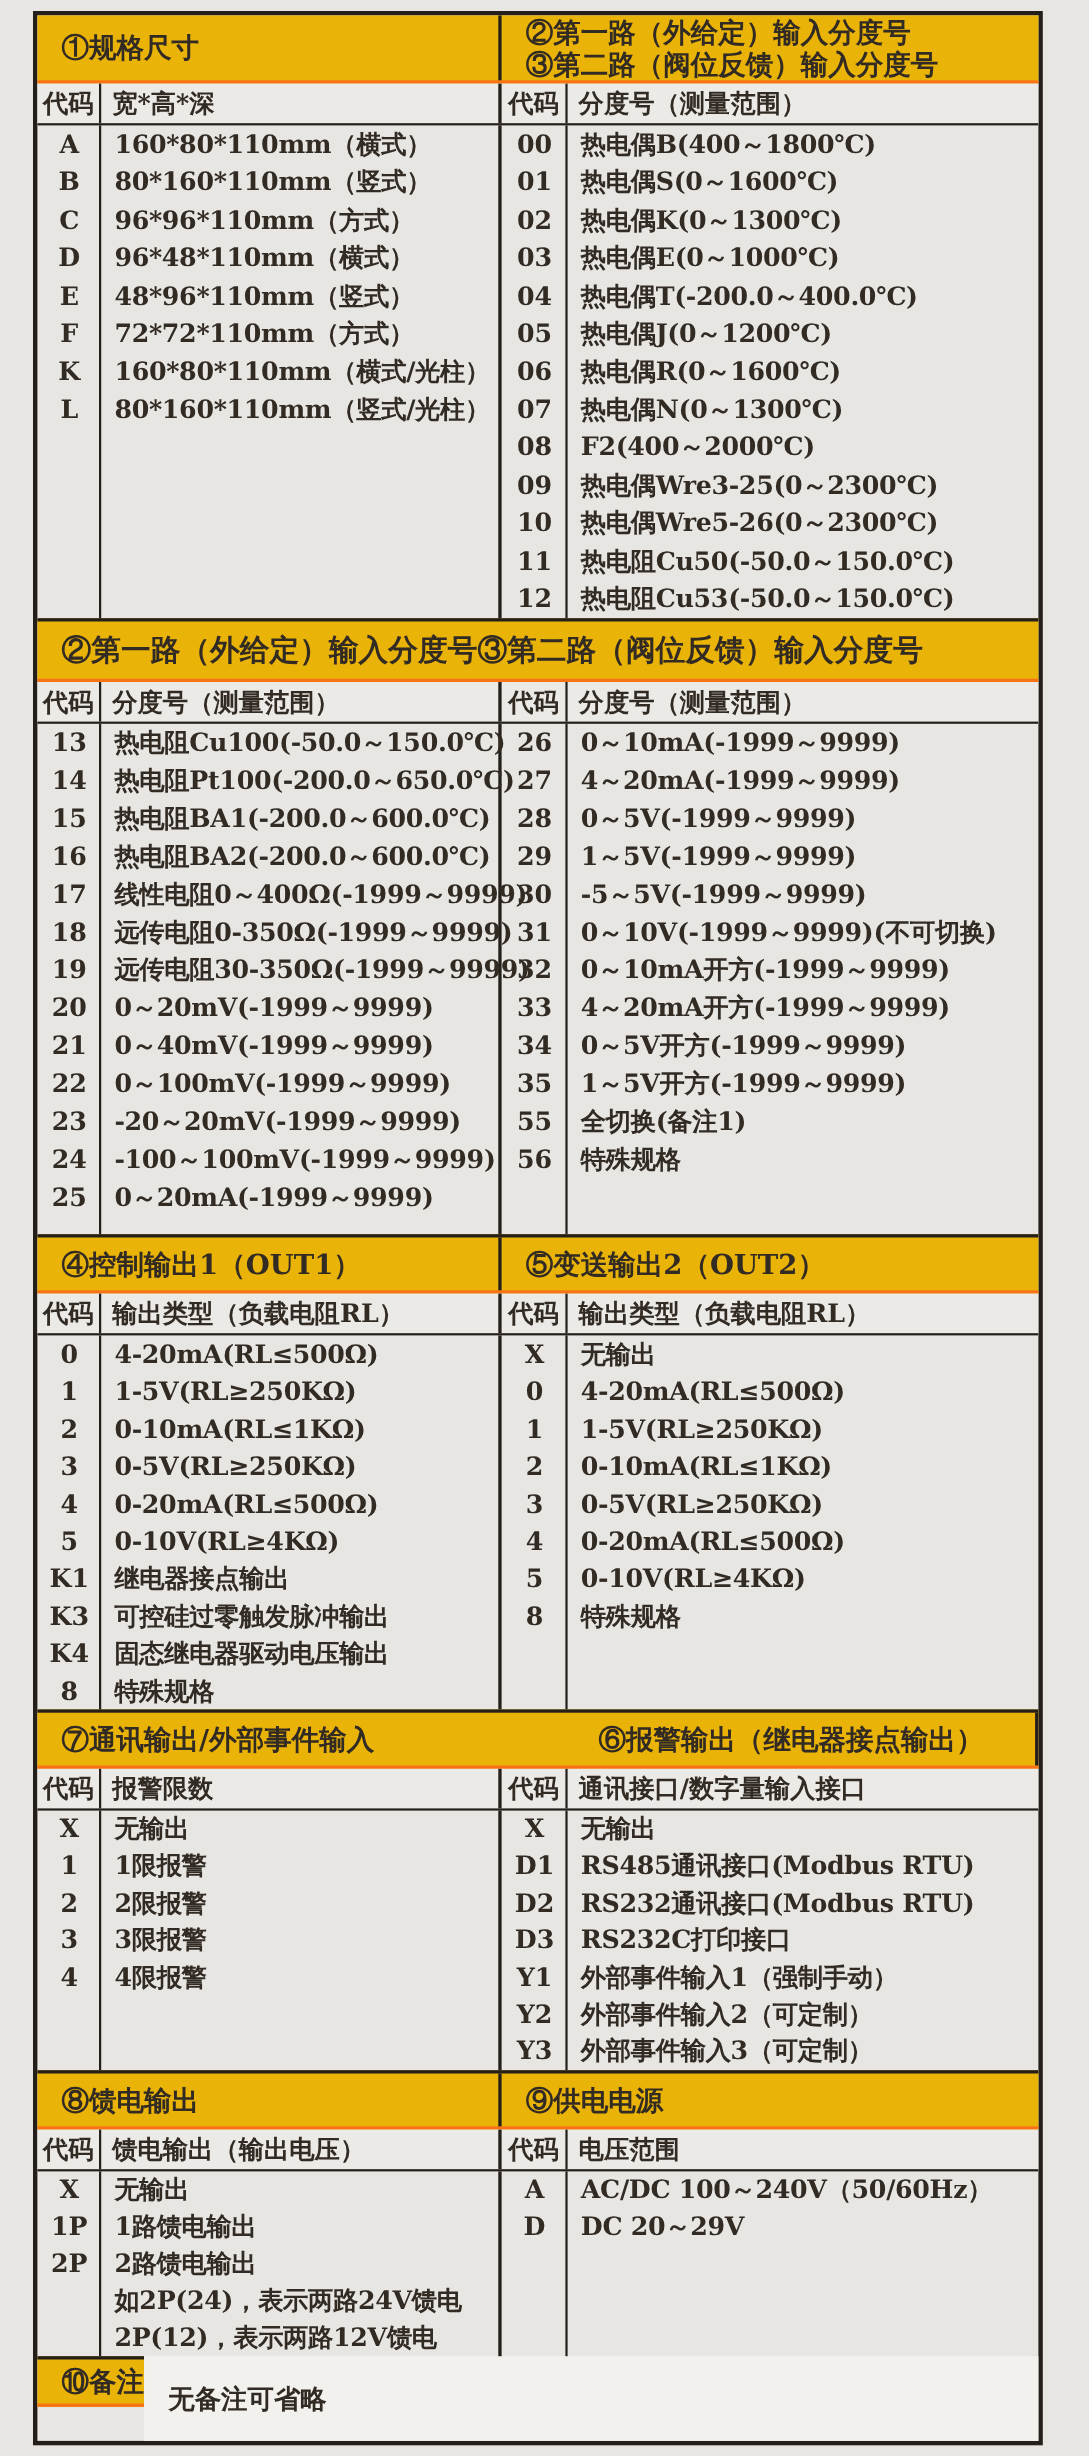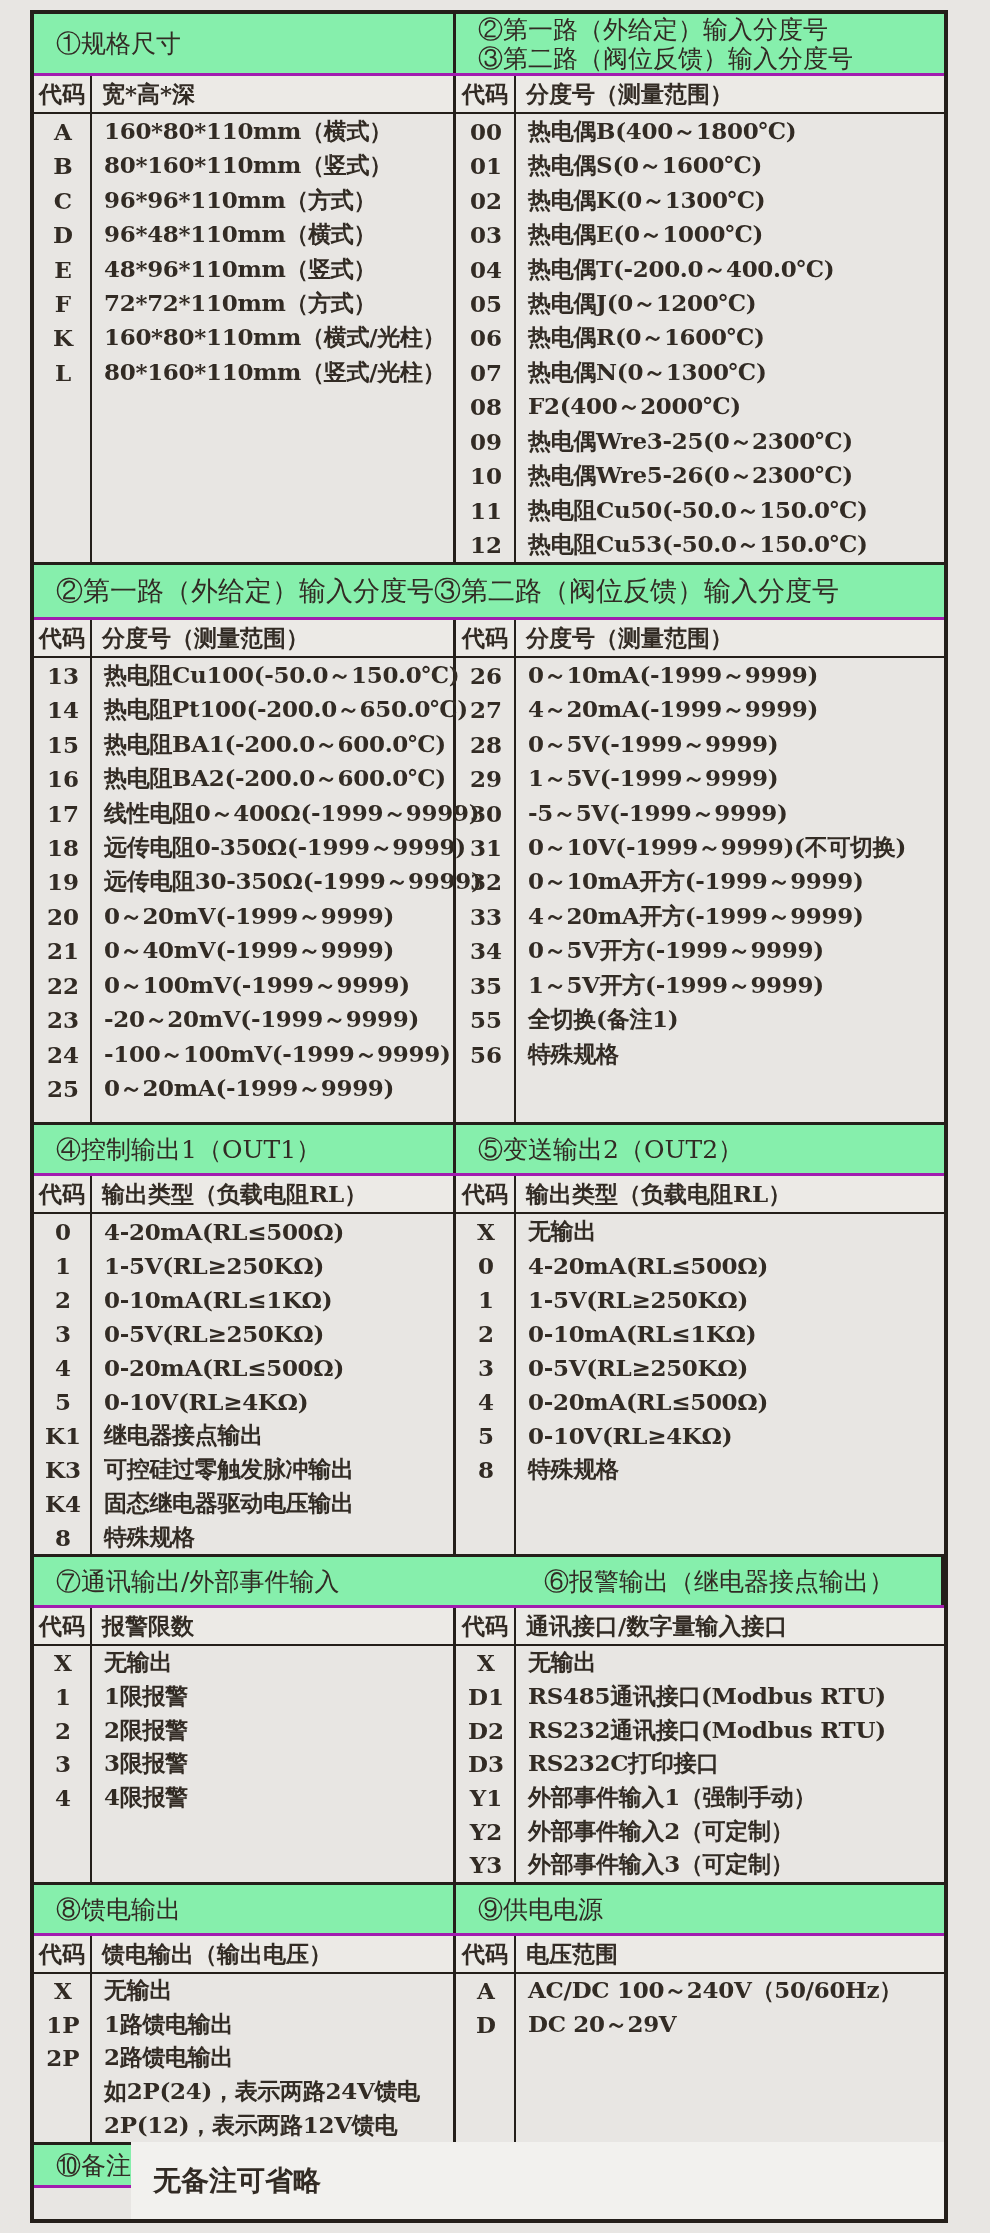--- a/index.html
+++ b/index.html
@@ -17,24 +17,24 @@
     box-sizing:border-box;
     border:4px solid #241f1a;
     background:#e8e6e3;
     display:flex;flex-direction:column;
   }
   .section{display:flex;flex-direction:column;flex:none;}
   .sec-5{flex:1;display:flex;flex-direction:row;}
   
   .banner{
     box-sizing:border-box;flex:none;
-    background:#86efac;
-    border-bottom:3px solid #a21caf;
+    background:#eab308;
+    border-bottom:3px solid #f97316;
     display:flex;align-items:center;
-    font-weight:400;font-size:27px;
+    font-weight:700;font-size:27px;
   }
   .section:not(:first-child) .banner{border-top:3px solid #241f1a;}
   .banner.full{padding-left:22px;}
   .banner.split{padding:0;align-items:stretch;}
   .sec-0 .banner{height:62px;}
   .sec-1 .banner{height:58px;}
   .sec-2 .banner,.sec-3 .banner,.sec-4 .banner{height:54px;}
   .sec-5 .banner{height:46px;font-size:25px;}
   .btxt{display:flex;flex-direction:column;justify-content:center;padding-left:22px;box-sizing:border-box;}
   .bline{line-height:29px;font-size:25px;}
@@ -74,21 +74,21 @@
   .sec-2 .row{height:34px;}
   .sec-3 .row{height:33.7px;}
   .sec-4 .row{height:33.6px;}
   .code{width:58px;flex:none;text-align:center;}
   .half-r .code{width:60px;text-align:center;}
   .val{padding-left:12px;white-space:nowrap;letter-spacing:-0.3px;}
   
   .noterow{
     flex:1;background:#f2f1ee;
     display:flex;align-items:center;padding-left:22px;
-    font-weight:700;font-size:28px;
+    font-weight:700;font-size:24px;
   }
 </style>
 </head>
 <body>
 
 <div class="page">
   <div class="spec-table" id="spec-table">
       <div class="section sec-0">
         <div class="banner split">
           <div class="btxt half-l">

